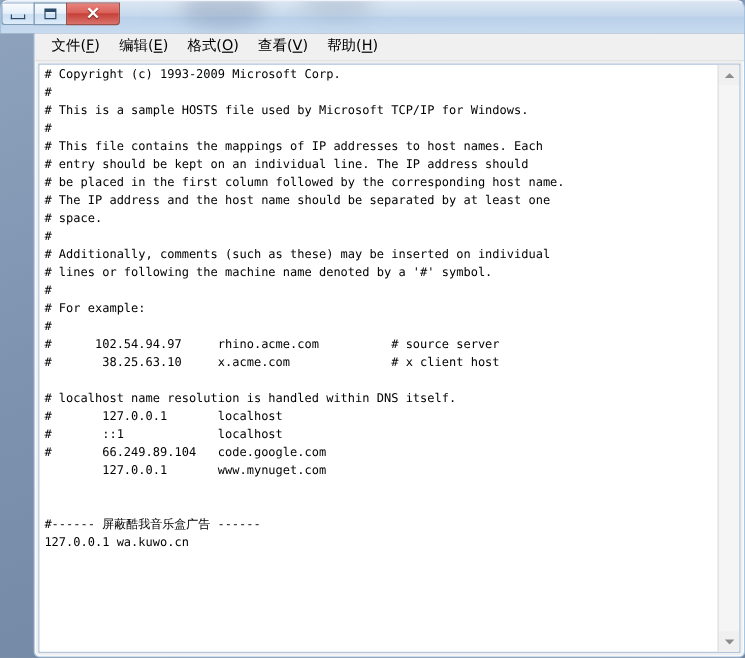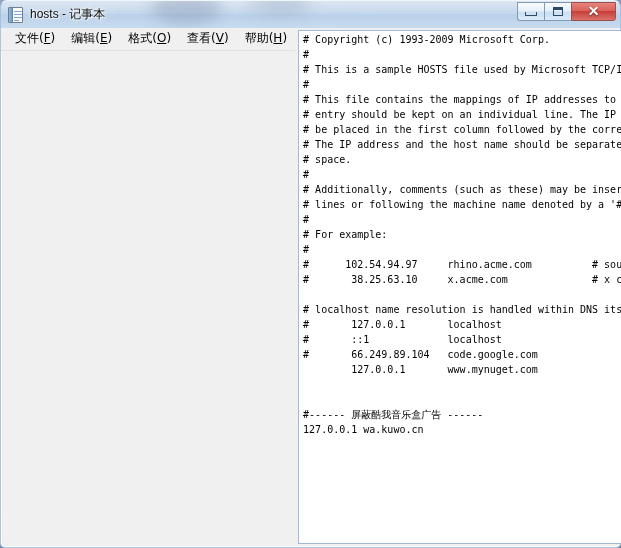--- a/index.html
+++ b/index.html
@@ -187,31 +187,32 @@
     color: #ffffff;
     line-height: 1;
     text-shadow: 0 1px 1px rgba(90,20,16,0.9);
     font-family: "Liberation Sans", sans-serif;
   }
 
   
   .client {
     flex: 1 1 auto;
     display: flex;
-    flex-direction: row;
+    flex-direction: column;
     background: #f0f0f0;
     border-left: 1px solid rgba(165,195,226,0.95);
     border-right: 1px solid rgba(165,195,226,0.95);
     border-bottom: 1px solid rgba(165,195,226,0.95);
     box-shadow:
       inset 1px 0 0 rgba(255,255,255,0.7),
       inset -1px 0 0 rgba(255,255,255,0.7),
       inset 0 -1px 0 rgba(255,255,255,0.7);
     border-radius: 0 0 5px 5px;
     min-height: 0;
+    margin-left: 28px;
   }
 
   
   .menubar {
     flex: 0 0 22px;
     height: 22px;
     display: flex;
     align-items: center;
     padding-left: 6px;
     background: #f0f0f0;
@@ -297,30 +298,20 @@
   }
 </style>
 </head>
 <body>
 
 <div class="desktop-backdrop"></div>
 
 <div class="window">
 
   <div class="titlebar">
-    <div class="titlebar-left">
-      <div class="app-icon">
-        <div class="spine"></div>
-        <div class="rule r1"></div>
-        <div class="rule r2"></div>
-        <div class="rule r3"></div>
-        <div class="rule r4"></div>
-      </div>
-      <span class="titlebar-text">hosts - 记事本</span>
-    </div>
 
     <div class="caption-buttons">
       <div class="cap-btn cap-min">
         <span class="glyph-min"></span>
       </div>
       <div class="cap-btn cap-max">
         <span class="glyph-max"></span>
       </div>
       <div class="cap-btn cap-close">
         <span class="glyph-close">✕</span>

